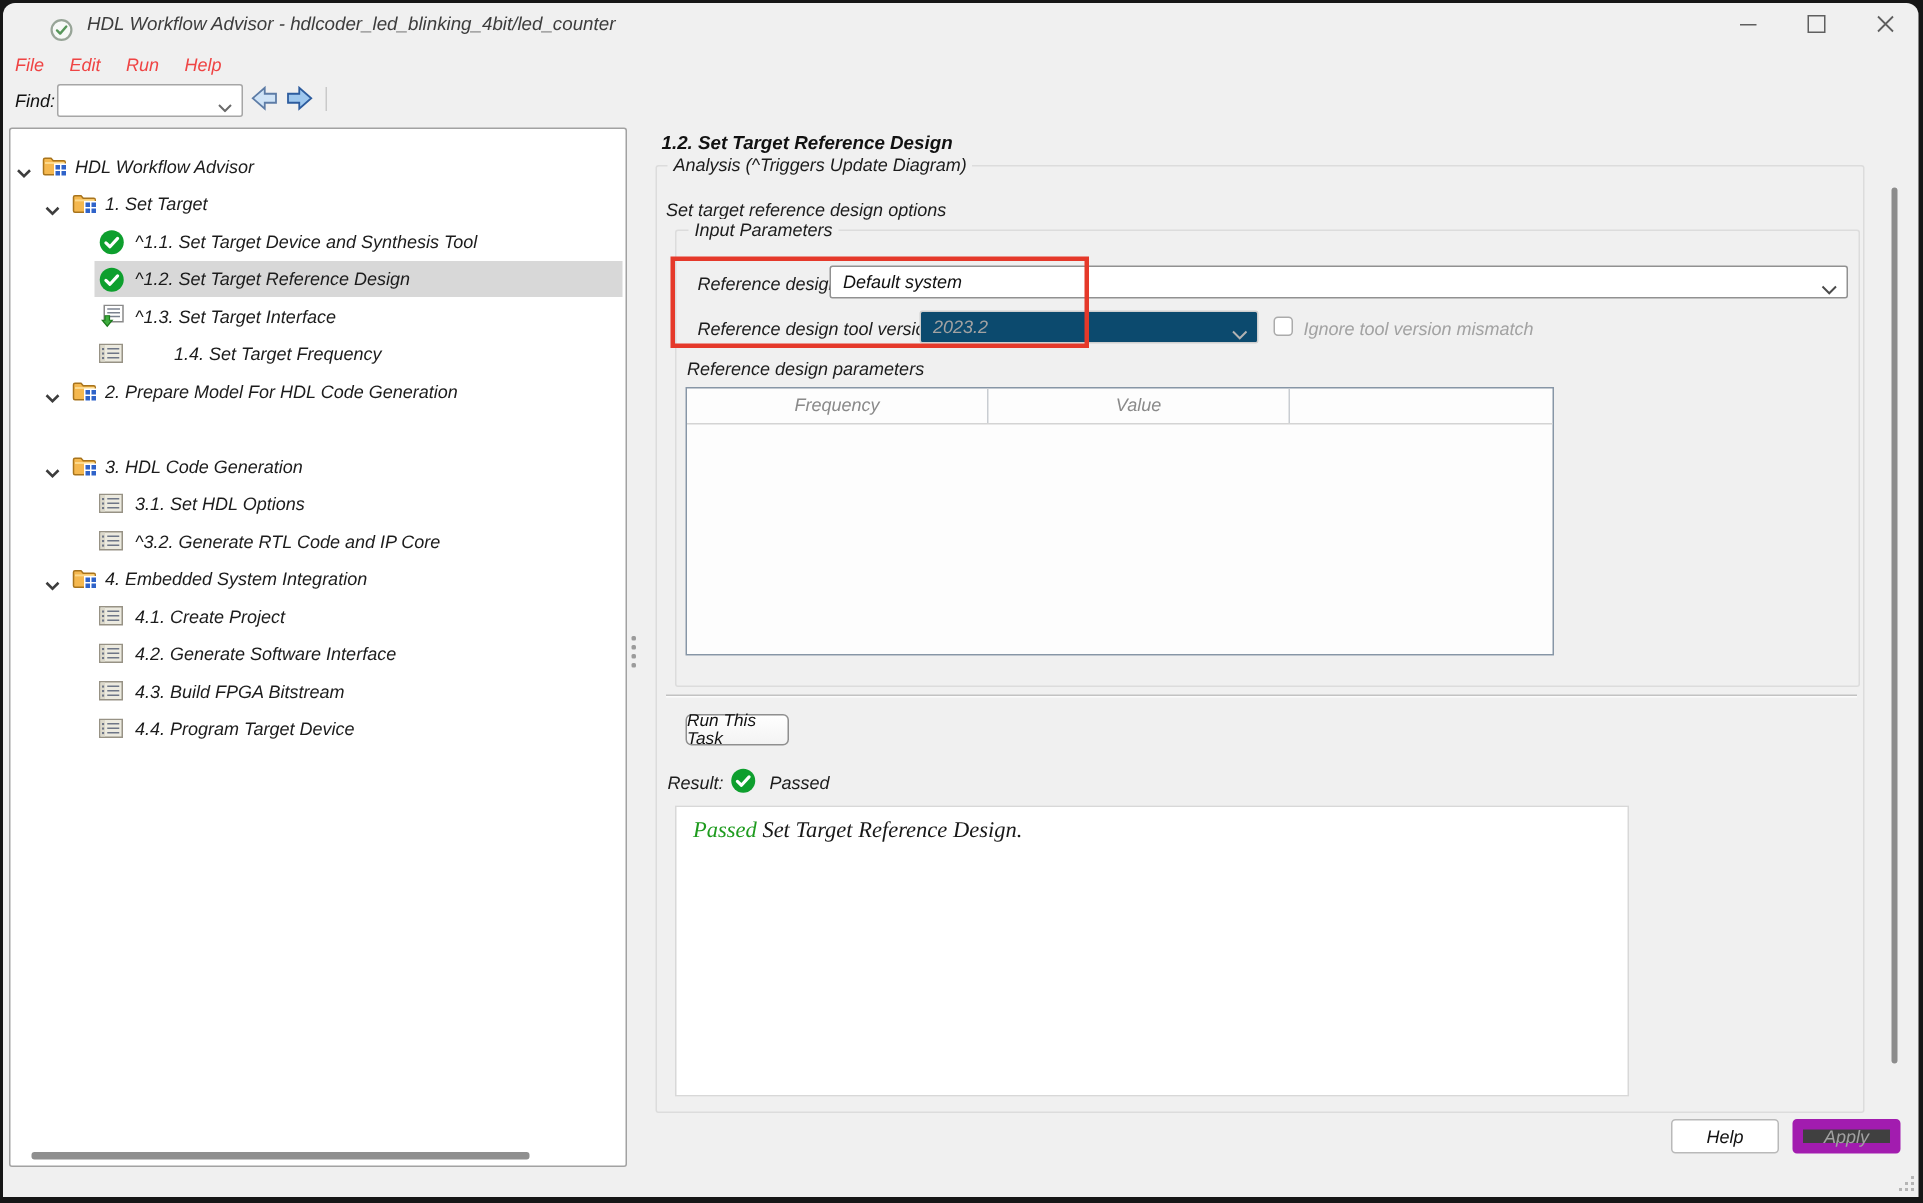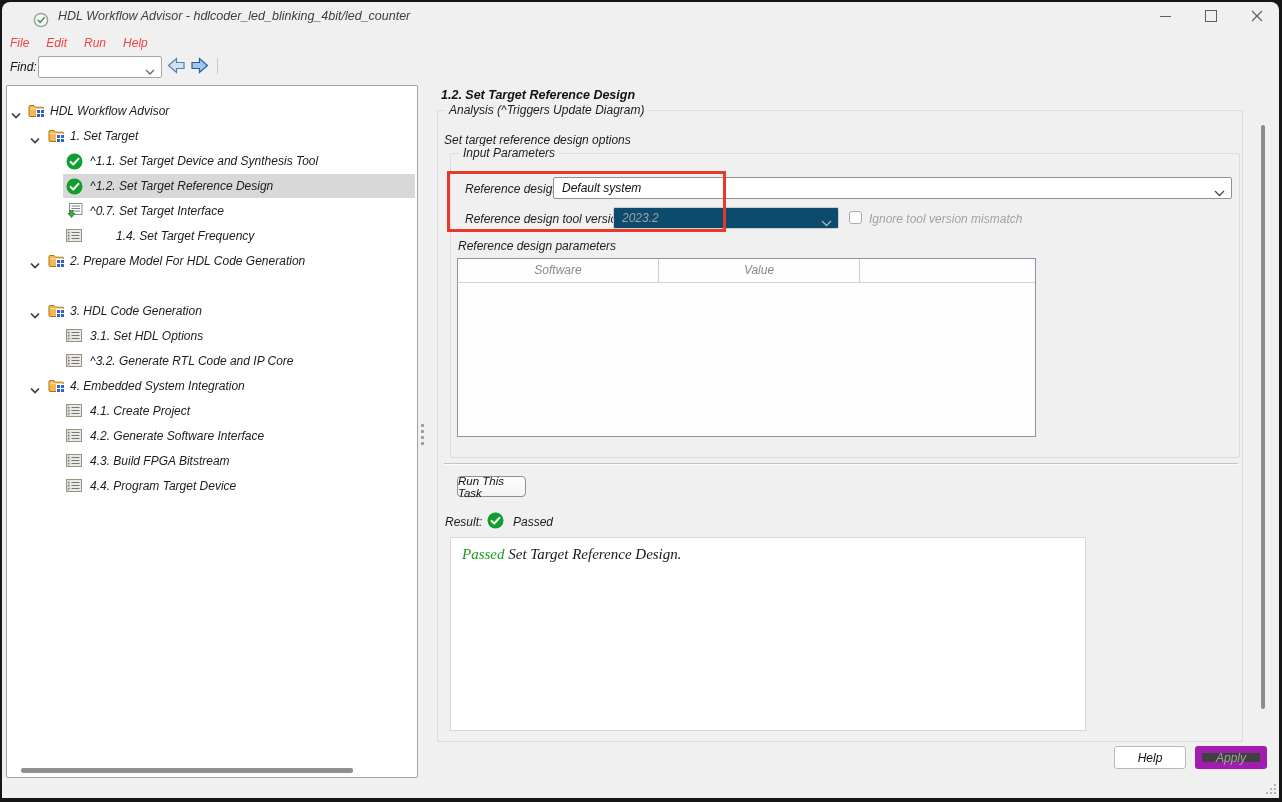--- a/index.html
+++ b/index.html
@@ -166,21 +166,21 @@
       <span class="tree-label" style="left: 83px;">^1.2. Set Target Reference Design</span>
     </div>
     <div class="tree-row" style="top: 113px;">
       <span class="tree-icon" style="left:59px"><svg width="17" height="16" viewBox="0 0 17 16">
           <rect x="3.5" y="0.5" width="12.5" height="11" fill="#ffffff" stroke="#8a8a8a"></rect>
           <line x1="5.5" y1="3" x2="14" y2="3" stroke="#7b828f"></line>
           <line x1="5.5" y1="5.5" x2="14" y2="5.5" stroke="#7b828f"></line>
           <line x1="5.5" y1="8" x2="14" y2="8" stroke="#7b828f"></line>
           <path d="M4 7.5 L7 7.5 L7 10.5 L8.8 10.5 L5.5 14.5 L2.2 10.5 L4 10.5 Z" fill="#3fae3f" stroke="#1c7a1c" stroke-width="0.8"></path>
         </svg></span>
-      <span class="tree-label" style="left: 83px;">^0.7. Set Target Interface</span>
+      <span class="tree-label" style="left: 83px;">^1.3. Set Target Interface</span>
     </div>
     <div class="tree-row" style="top: 138px;">
       <span class="tree-icon" style="left:59px"><svg width="16" height="14" viewBox="0 0 16 14" style="margin-top:1px">
           <rect x="0.5" y="0.5" width="15" height="12" fill="#eceadf" stroke="#979285"></rect>
           <rect x="1" y="1" width="3" height="11" fill="#dcd9cb"></rect>
           <line x1="5.5" y1="3.5" x2="13.5" y2="3.5" stroke="#6e7687"></line>
           <line x1="5.5" y1="6.5" x2="13.5" y2="6.5" stroke="#6e7687"></line>
           <line x1="5.5" y1="9.5" x2="13.5" y2="9.5" stroke="#6e7687"></line>
           <rect x="2" y="3" width="1.4" height="1.4" fill="#6e7687"></rect>
           <rect x="2" y="6" width="1.4" height="1.4" fill="#6e7687"></rect>
@@ -350,21 +350,21 @@
   </span>
 </div>
 <div class="abs checkbox" style="left:849px;top:211px;"></div>
 <span class="abs dis-text" style="left:869px;top:212px;">Ignore tool version mismatch</span>
 
 <div class="abs red-rect"></div>
 
 <span class="abs field-label" style="left:458px;top:239px;">Reference design parameters</span>
 <div id="param-table" class="abs">
   <div class="th-row">
-    <div class="th" style="width:200px;">Software</div>
+    <div class="th" style="width:200px;">Frequency</div>
     <div class="th" style="width:201px;">Value</div>
     <div class="th" style="flex:1;"></div>
   </div>
 </div>
 
 <div class="abs hsep"></div>
 
 <div class="abs btn" style="left:457px;top:476px;width:69px;height:21px;font-size:11.5px;">Run This Task</div>
 
 <span class="abs field-label" style="left:445px;top:515px;">Result:</span>

